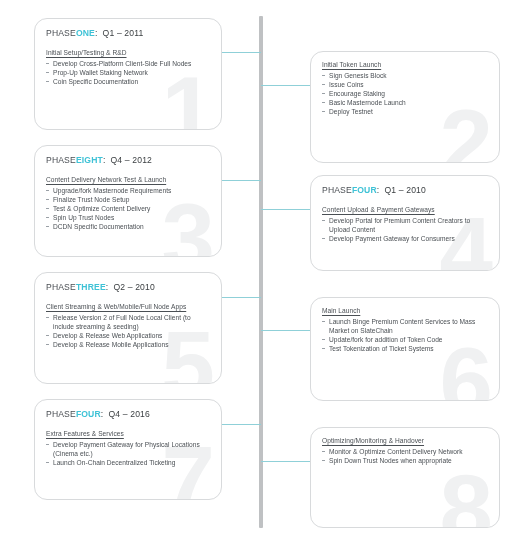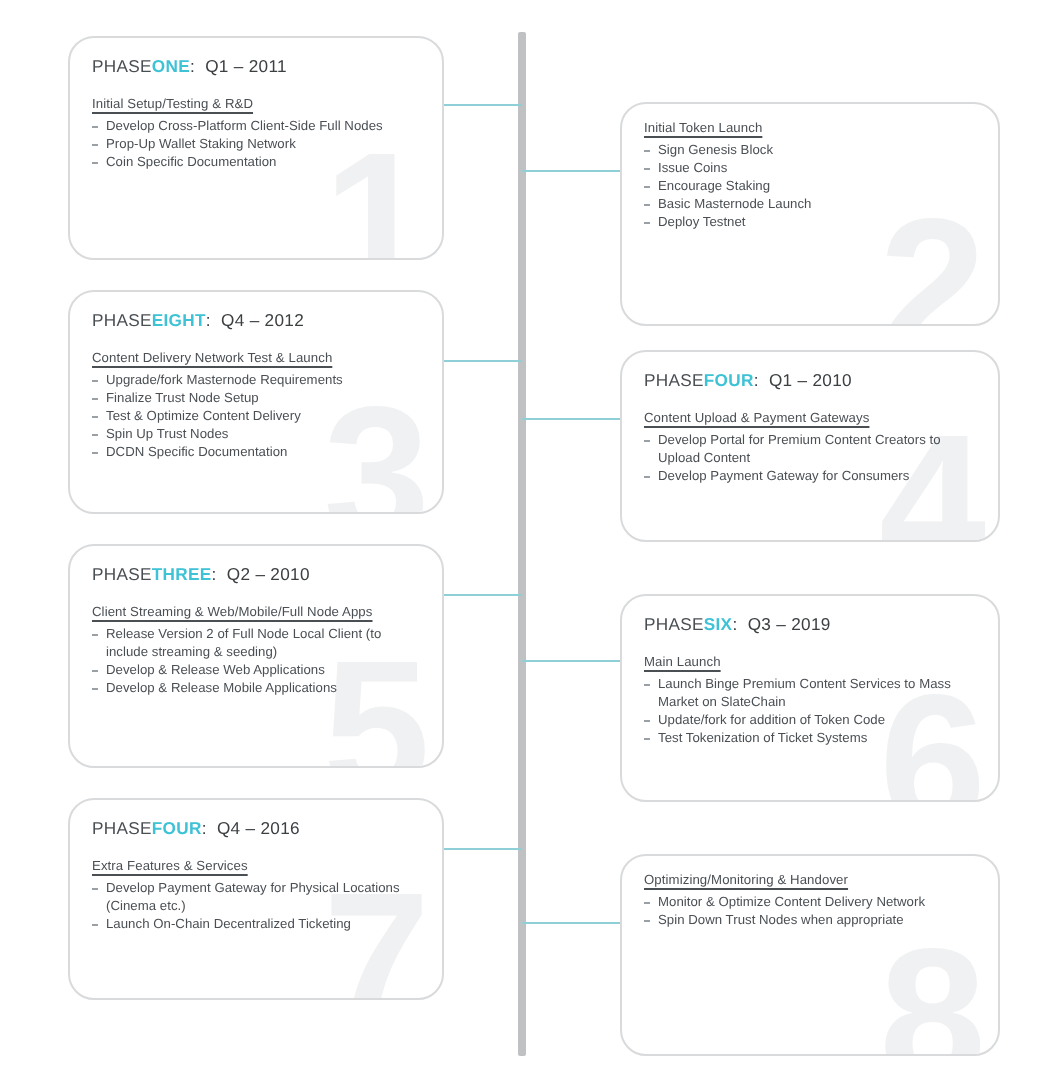--- a/index.html
+++ b/index.html
@@ -201,23 +201,20 @@
         <li>Release Version 2 of Full Node Local Client (to include streaming &amp; seeding)</li>
         <li>Develop &amp; Release Web Applications</li>
         <li>Develop &amp; Release Mobile Applications</li>
       </ul>
     </div>
   </div>
 
   <div class="phase-card right" style="top:297px; height:104px;">
     <div class="watermark">6</div>
     <div class="card-inner">
-      <div class="phase-title">
-        <span class="phase-word">PHASE</span><span class="phase-num">SIX</span><span class="phase-date">:</span>&nbsp;&nbsp;<span class="phase-date">Q3 – 2019</span>
-      </div>
       <div class="phase-subtitle">Main Launch</div>
       <ul class="bullet-list">
         <li>Launch Binge Premium Content Services to Mass Market on SlateChain</li>
         <li>Update/fork for addition of Token Code</li>
         <li>Test Tokenization of Ticket Systems</li>
       </ul>
     </div>
   </div>
 
   <div class="phase-card left" style="top:399px; height:101px;">

